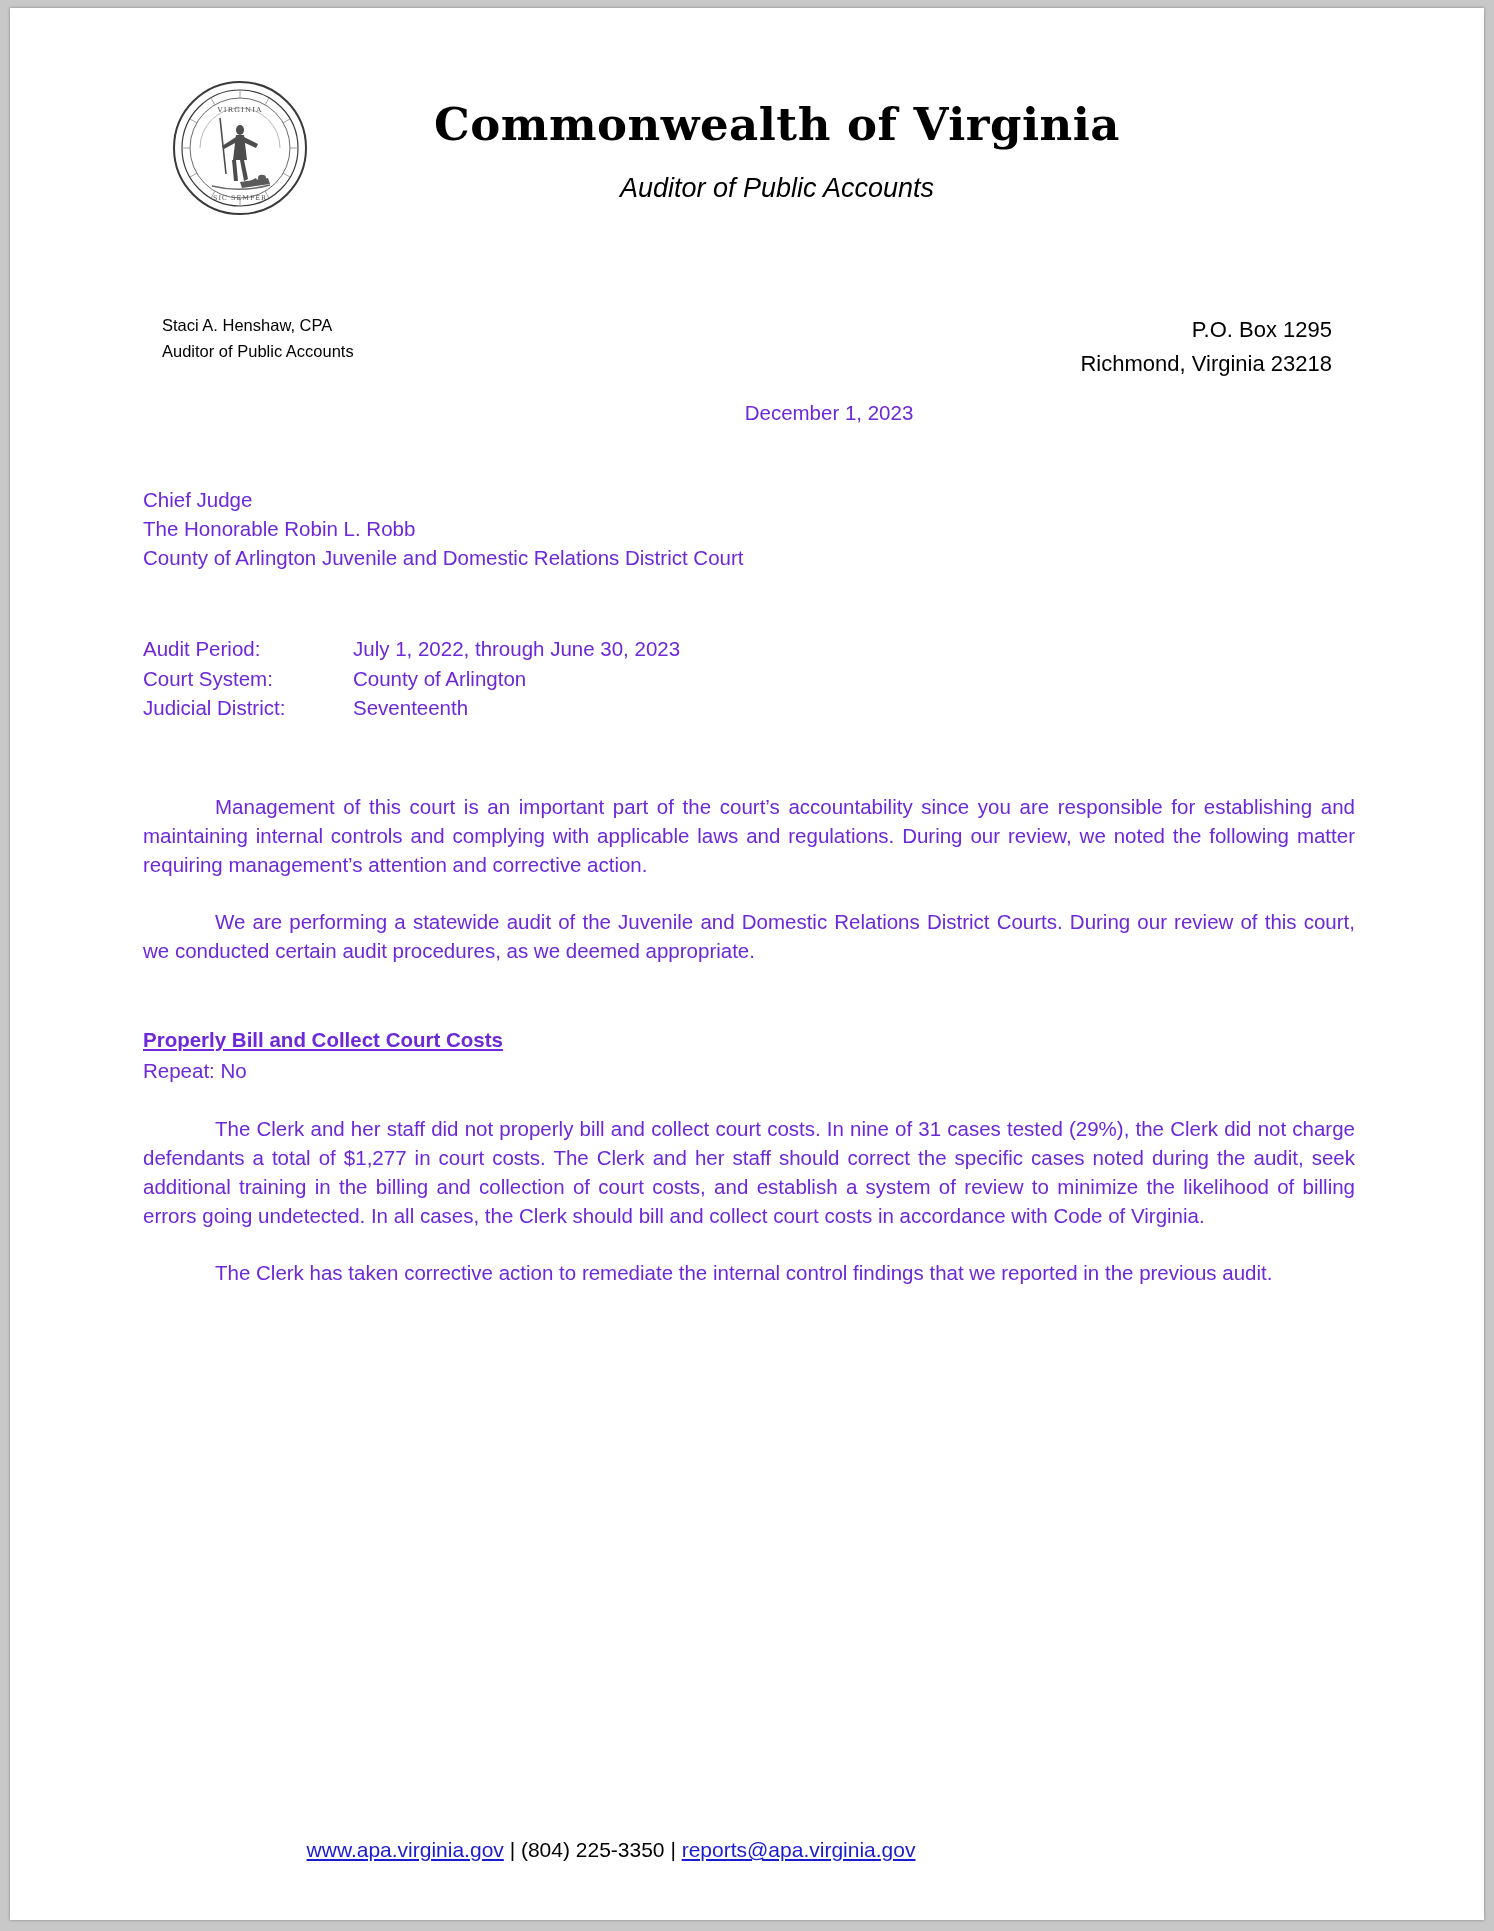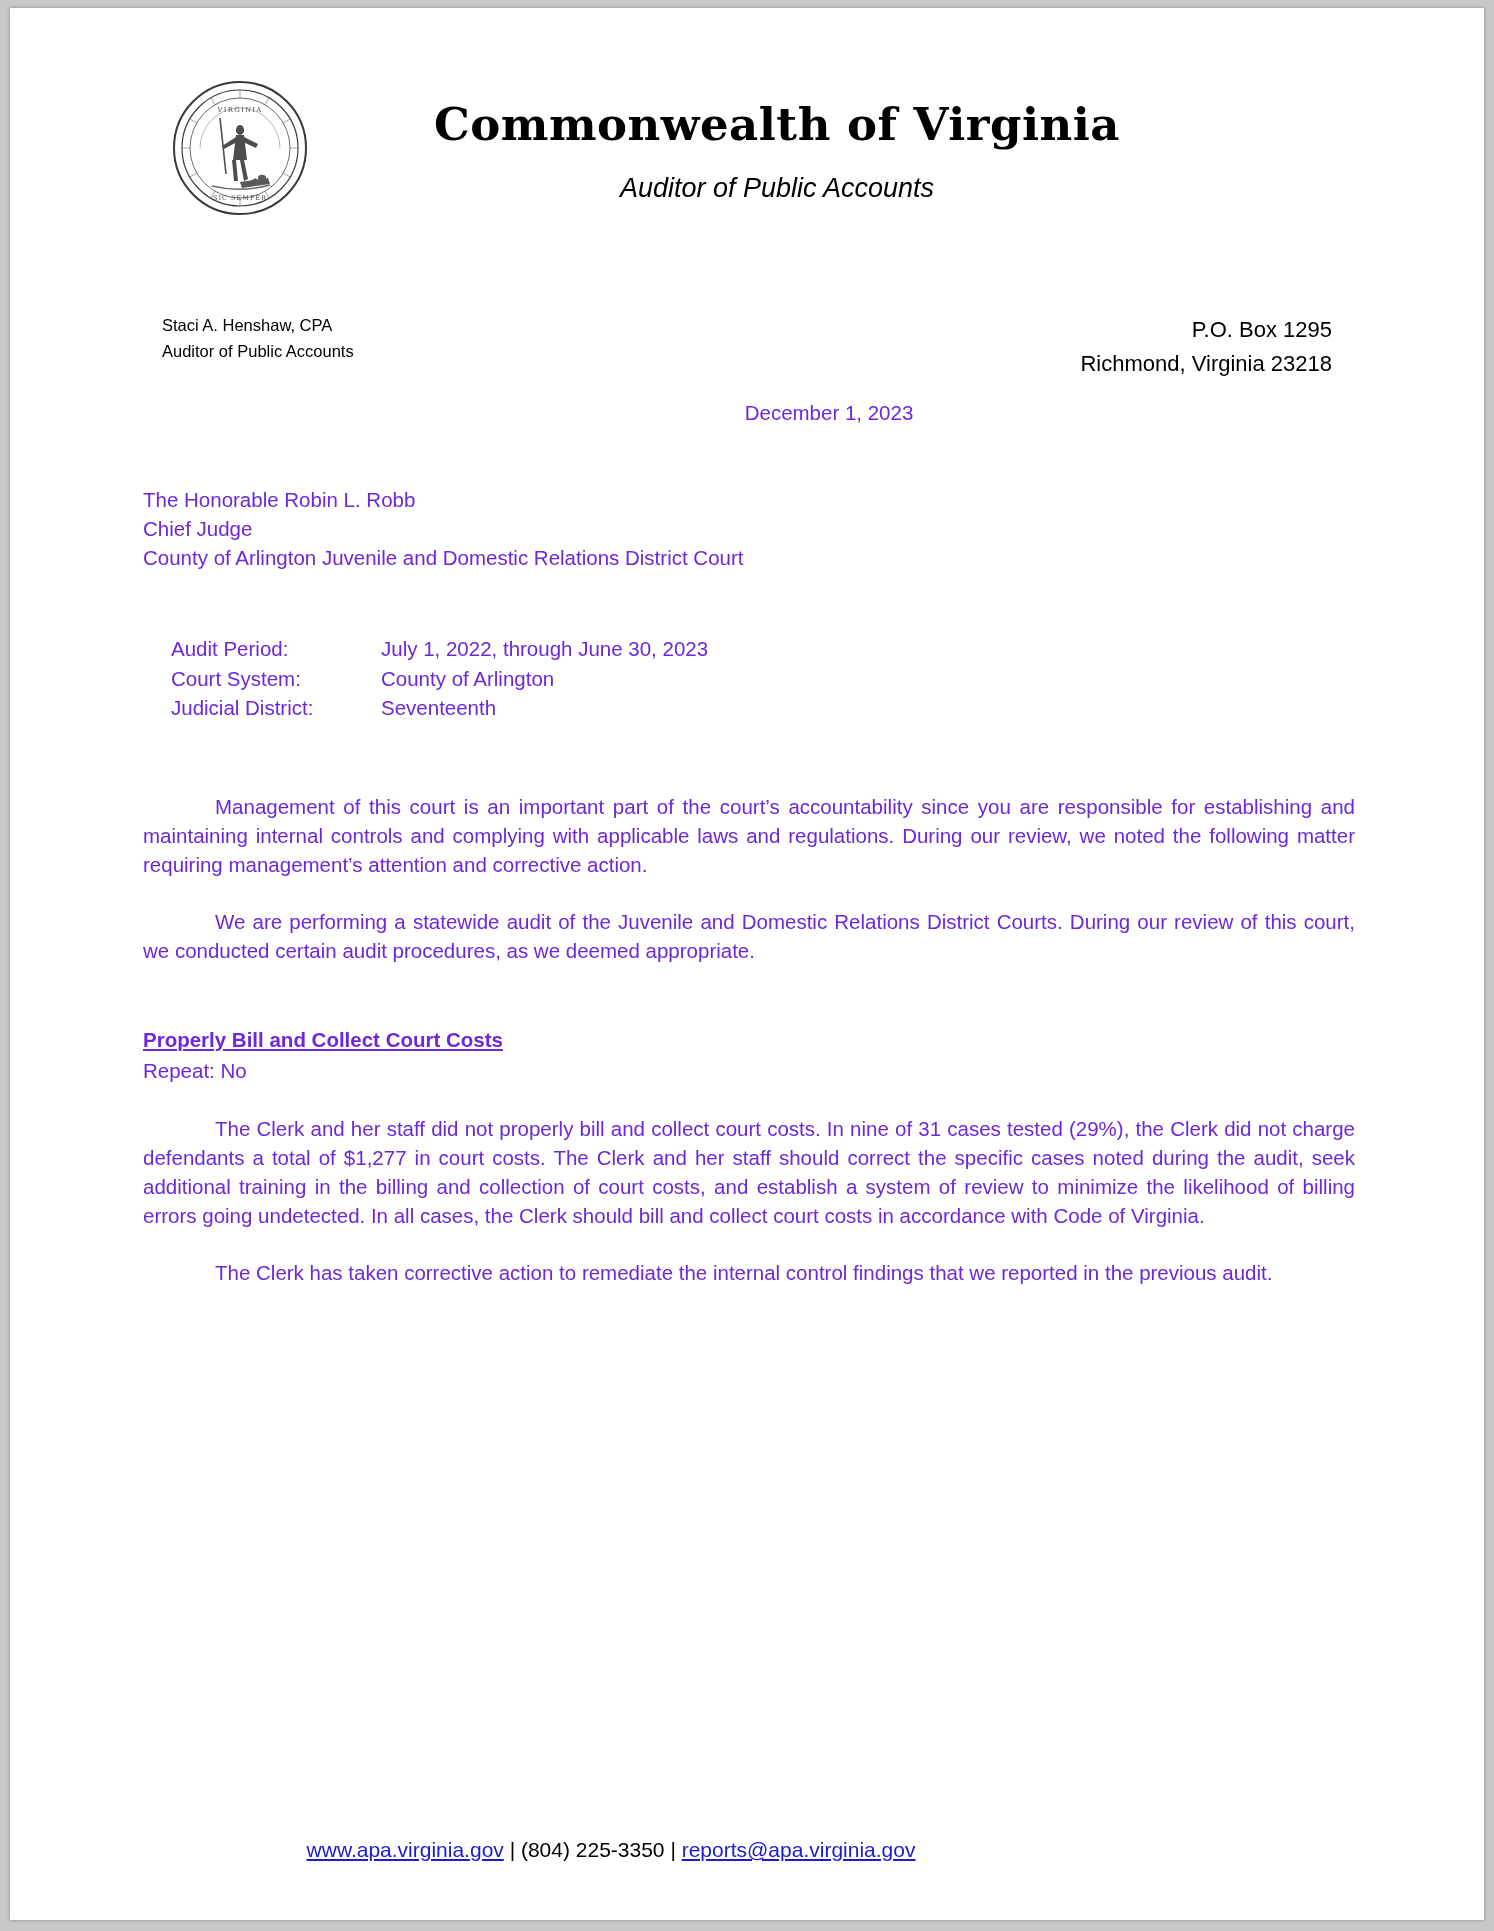--- a/index.html
+++ b/index.html
@@ -111,21 +111,20 @@
 
   .meta {
     margin-bottom: 70px;
   }
   .meta-row {
     display: flex;
   }
   .meta-label {
     width: 210px;
     flex: 0 0 210px;
-    margin-left: 28px;
   }
   .para {
     text-align: justify;
     text-justify: inter-word;
     margin-bottom: 28px;
   }
   .para .indent {
     display: inline-block;
     width: 72px;
   }
@@ -221,22 +220,22 @@
           <div>Richmond, Virginia 23218</div>
         </div>
       </div>
     </div>
 
     <div class="body">
 
       <div class="date">December 1, 2023</div>
 
       <div class="addr">
+        <div>Chief Judge</div>
         <div>The Honorable Robin L. Robb</div>
-        <div>Chief Judge</div>
         <div>County of Arlington Juvenile and Domestic Relations District Court</div>
       </div>
 
       <div class="meta">
         <div class="meta-row">
           <div class="meta-label">Audit Period:</div>
           <div>July 1, 2022, through June 30, 2023</div>
         </div>
         <div class="meta-row">
           <div class="meta-label">Court System:</div>

